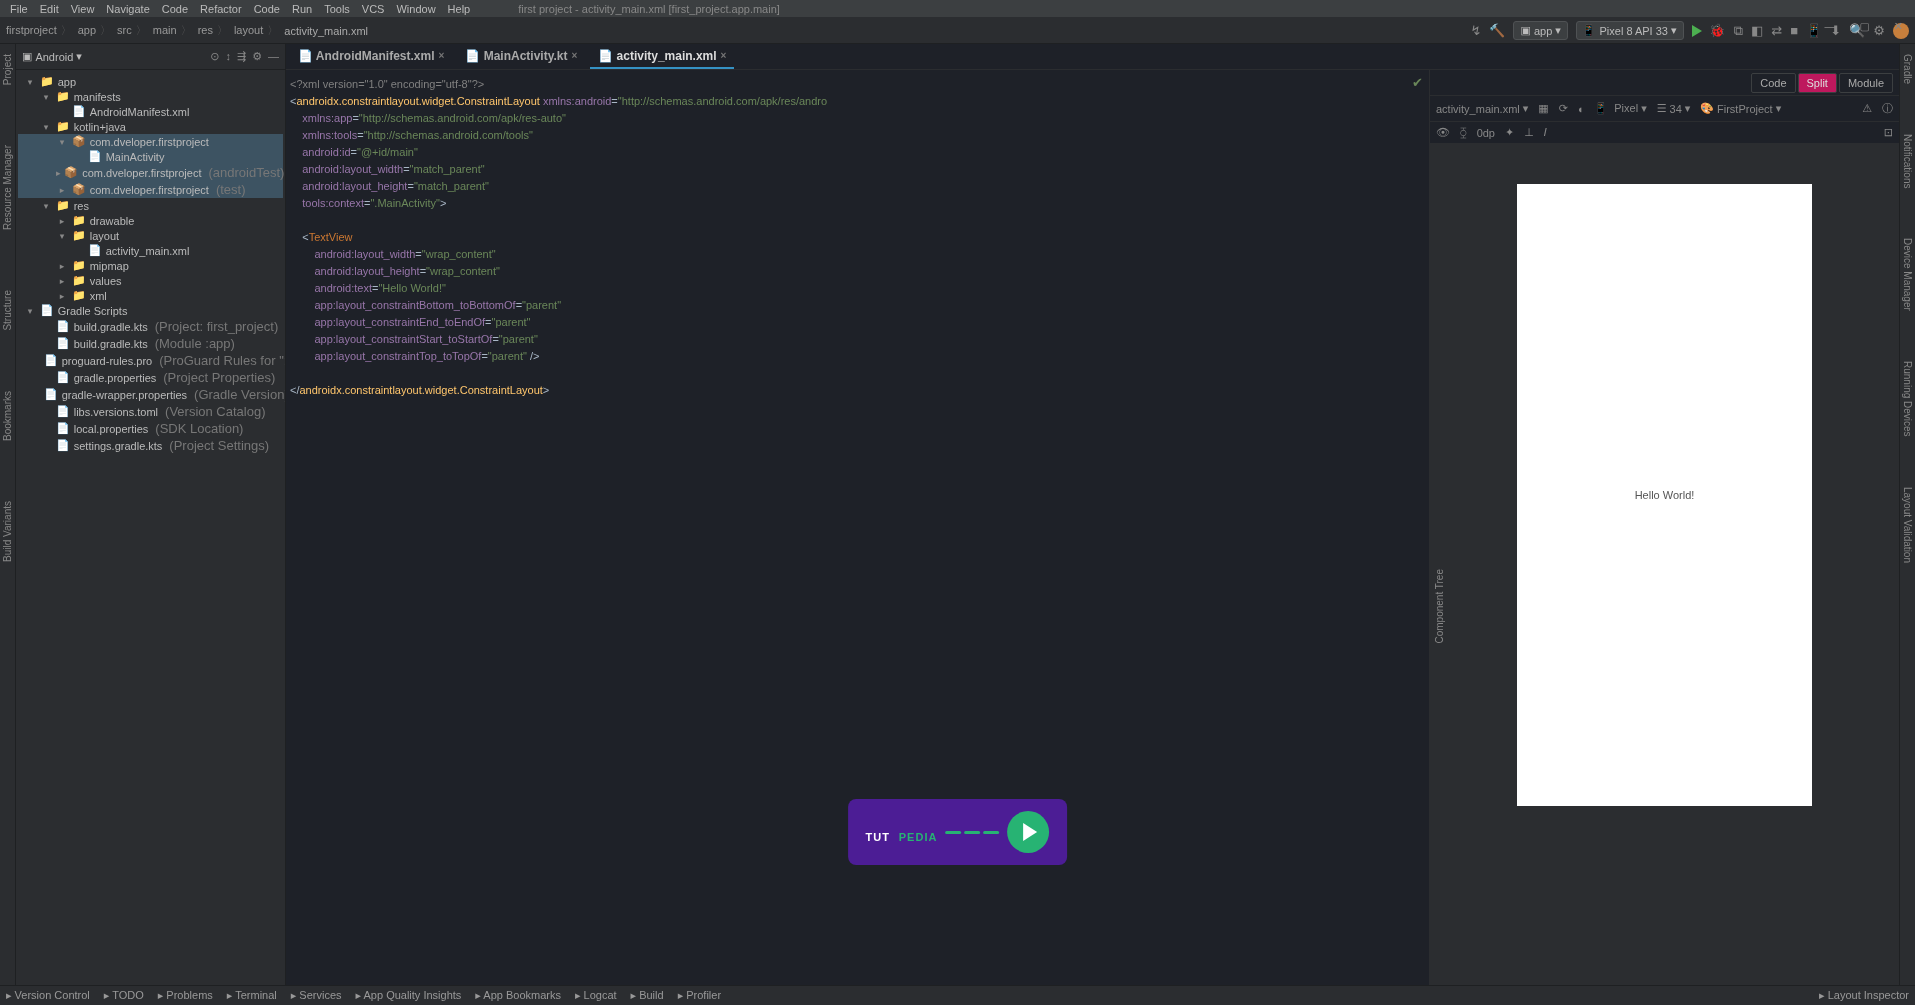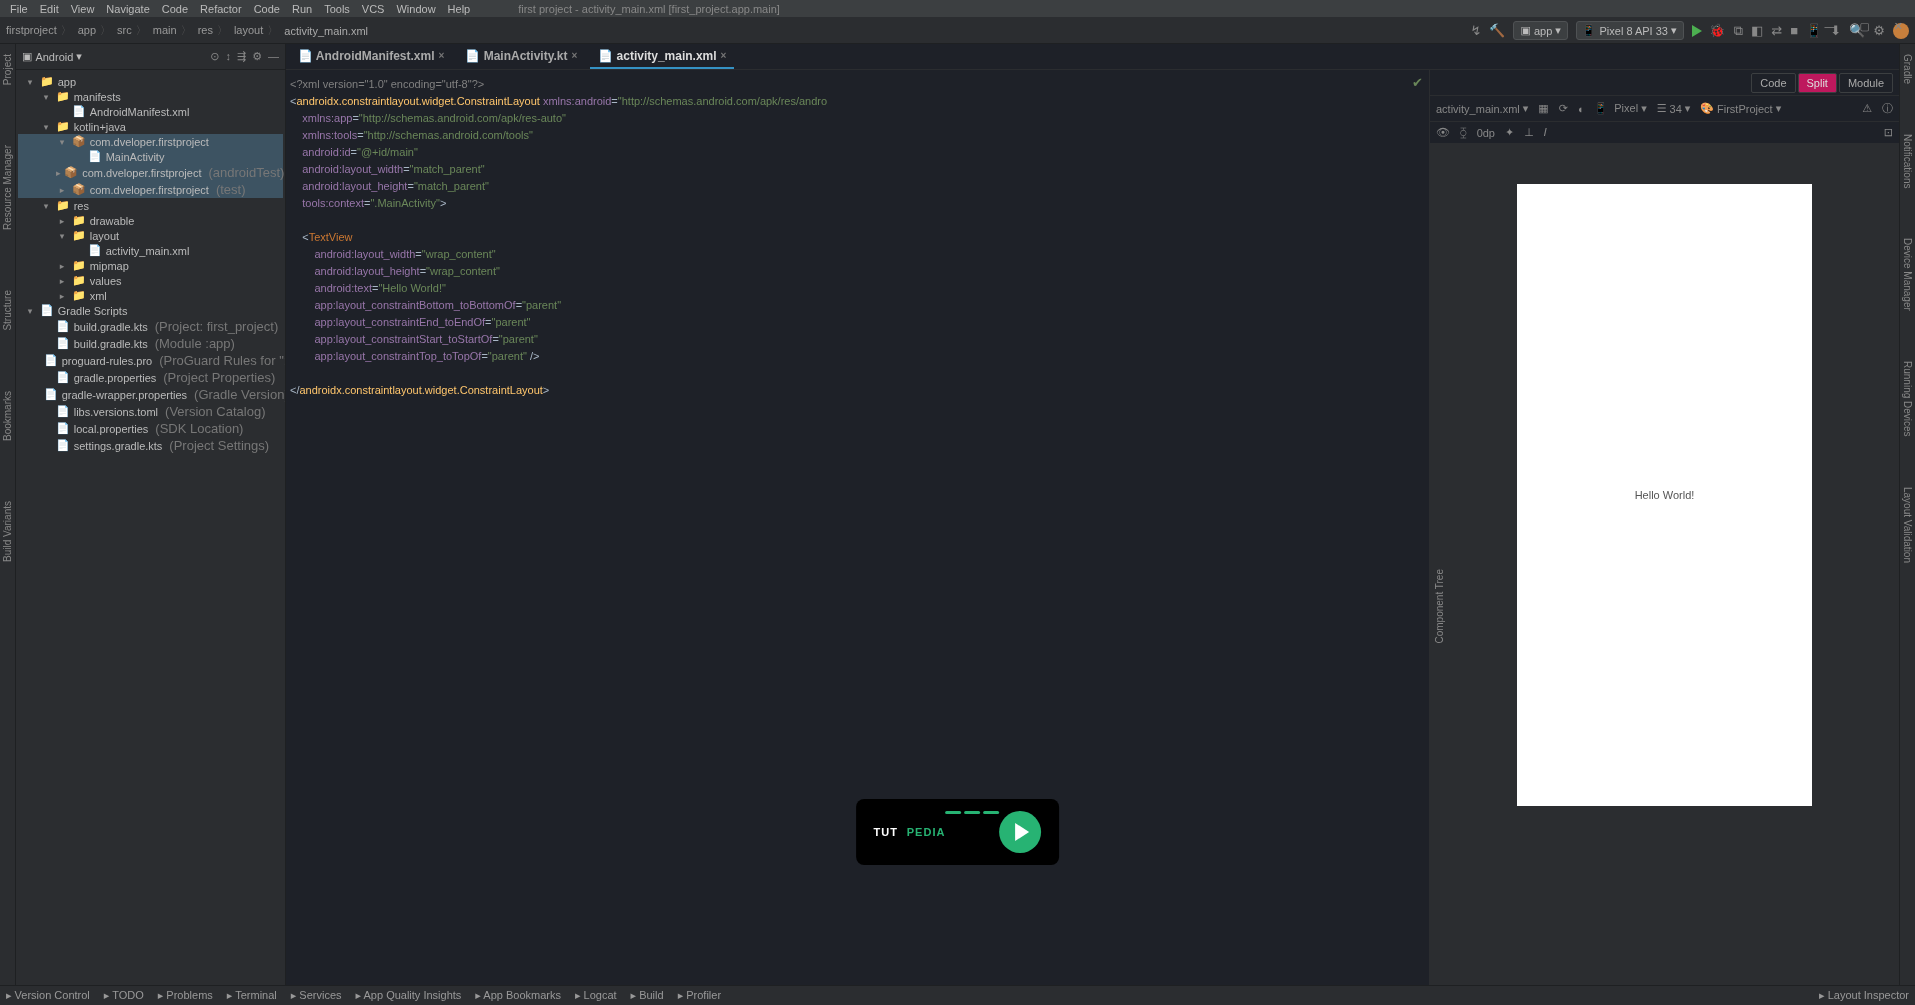--- a/index.html
+++ b/index.html
@@ -51,21 +51,21 @@
 .design-tbar .sel { display:flex;align-items:center;gap:3px; }
 .design-tbar2 { height:22px;display:flex;align-items:center;padding:0 6px;gap:10px;color:#888;font-size:11px;border-bottom:1px solid #2b2d30; }
 .design-canvas { flex:1; position:relative;display:flex;align-items:flex-start;justify-content:center;padding-top:40px;background:#2b2d30; }
 .phone { width:295px;height:622px;background:#fff;position:relative;display:flex;align-items:center;justify-content:center; }
 .phone .hello { color:#555;font-size:11px; }
 .comp-tree { position:absolute;left:0;top:50%;writing-mode:vertical-rl;transform:rotate(180deg);font-size:10px;color:#888;padding:4px; }
 .rightrail { width:16px;background:#2b2d30;border-left:1px solid #1e2022;display:flex;flex-direction:column;align-items:center;padding-top:10px;gap:50px; }
 .rightrail .vtab { writing-mode:vertical-rl;font-size:10px;color:#888; }
 .bottom { height:20px;background:#2b2d30;border-top:1px solid #1e2022;display:flex;align-items:center;padding:0 6px;gap:14px;font-size:11px;color:#999; }
 .bottom .item { display:flex;align-items:center;gap:3px; }
-.watermark { position:absolute;left:50%;bottom:140px;transform:translateX(-50%);background:#000000;border-radius:8px;padding:12px 18px;display:flex;}
+.watermark { position:absolute;left:50%;bottom:140px;transform:translateX(-50%);background:#4c1d95;border-radius:8px;padding:12px 18px;display:flex;align-items:center;gap:8px; }
 .watermark .logo-text { font-size:28px;font-weight:700;letter-spacing:1px; }
 .watermark .tut { color:#fff; }
 .watermark .pedia { color:#27b373; }
 .watermark .play { width:42px;height:42px;border-radius:50%;background:#27b373;display:flex;align-items:center;justify-content:center; }
 .watermark .play::after { content:"";width:0;height:0;border-left:14px solid #fff;border-top:9px solid transparent;border-bottom:9px solid transparent;margin-left:3px; }
 .watermark .bars { display:flex;gap:3px; }
 .watermark .bars span { width:16px;height:3px;background:#27b373;border-radius:2px;display:block; }
 .windowbtns { position:absolute;right:6px;top:2px;display:flex;gap:12px;color:#888;font-size:11px; }
 .checkicon { color:#6a8759;font-size:13px; }
 .dicn { color:#888; }

